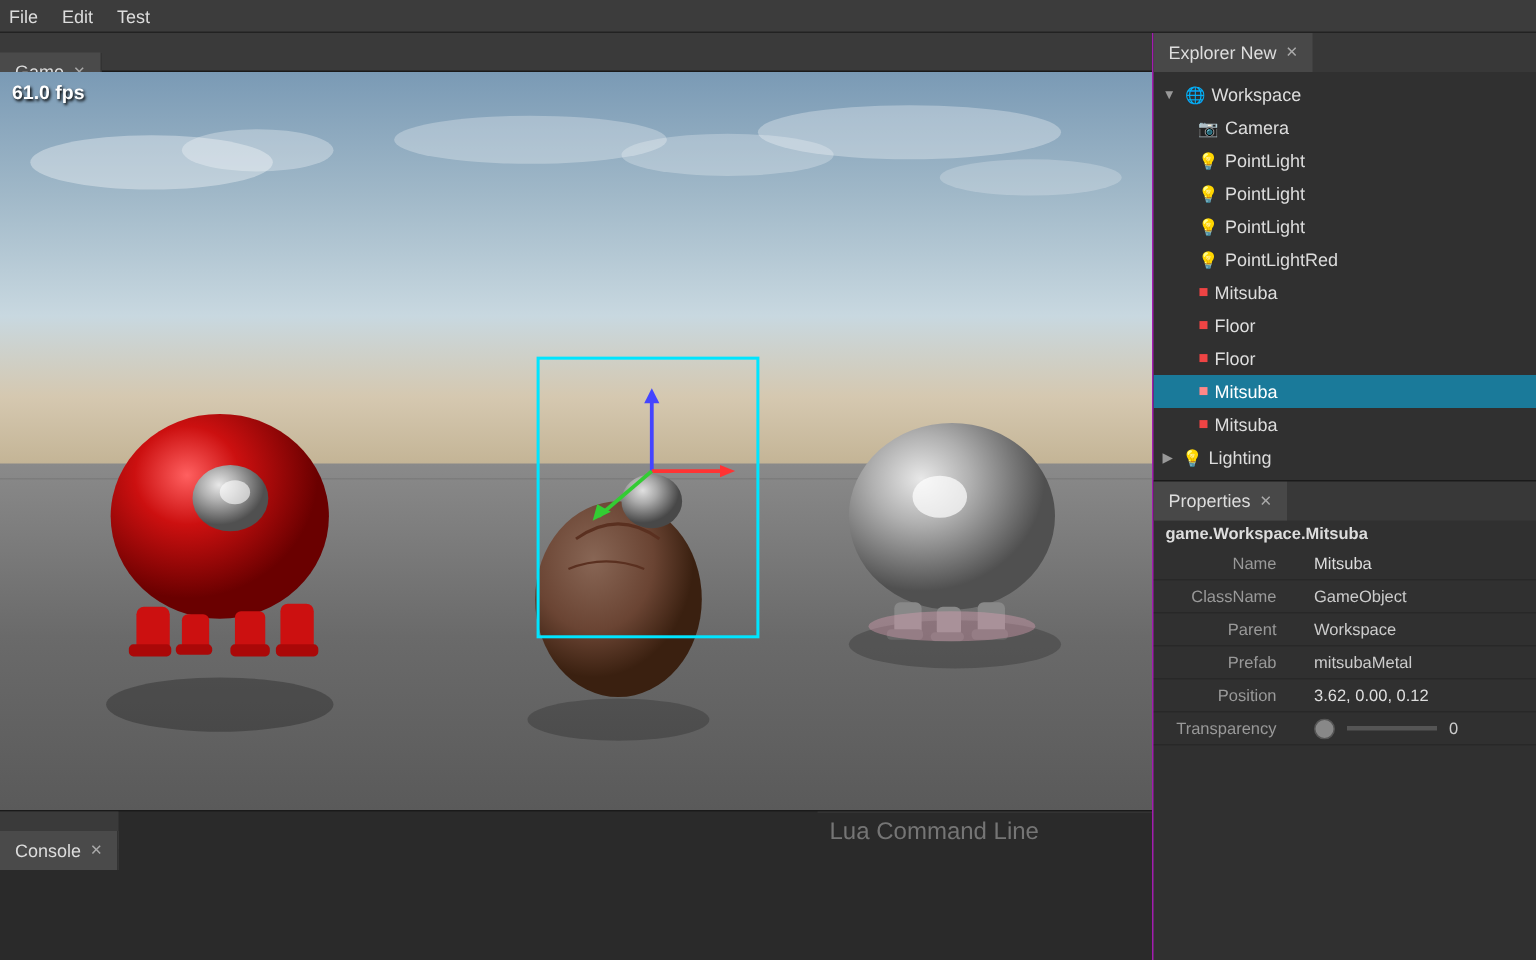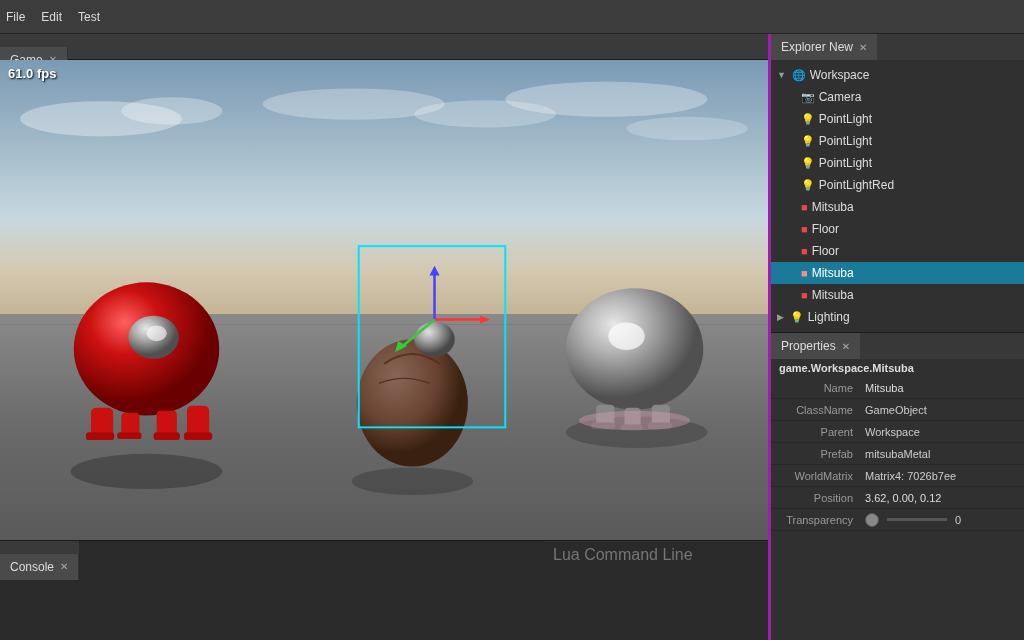--- a/index.html
+++ b/index.html
@@ -1,19 +1,19 @@
 <!DOCTYPE html>
 <html><head>
   <meta charset="utf-8">
   <style>
     * { box-sizing: border-box; margin: 0; padding: 0; }
     body { background: #2a2a2a; color: #ccc; font-family: Arial, sans-serif; font-size: 12px; width: 1024px; height: 640px; overflow: hidden; display: flex; flex-direction: column; }
 
     
-    .menubar { background: #3c3c3c; height: 34px; display: flex; align-items: center; padding: 0 6px; gap: 16px; border-bottom: 1px solid #222; flex-shrink: 0; }
+    .menubar { background: #3c3c3c; height: 22px; display: flex; align-items: center; padding: 0 6px; gap: 16px; border-bottom: 1px solid #222; flex-shrink: 0; }
     .menubar-item { color: #ddd; cursor: pointer; font-size: 12px; }
 
     
     .main-content { display: flex; flex: 1; overflow: hidden; }
 
     
     .left-panel { display: flex; flex-direction: column; flex: 1; overflow: hidden; }
 
     
     .game-panel { display: flex; flex-direction: column; flex: 1; overflow: hidden; }
@@ -31,42 +31,42 @@
     .sky { position: absolute; top: 0; left: 0; right: 0; height: 55%; background: linear-gradient(180deg, #7a9ab5 0%, #a0b8c8 30%, #c8d8e0 60%, #d5c8b0 80%, #c0b090 100%); }
     .ground { position: absolute; bottom: 0; left: 0; right: 0; height: 47%; background: linear-gradient(180deg, #8a8a8a 0%, #6a6a6a 50%, #5a5a5a 100%); }
 
     
     .console-panel { background: #2a2a2a; flex-shrink: 0; height: 100px; border-top: 1px solid #1a1a1a; display: flex; }
     .console-body { flex: 1; padding: 4px 8px; overflow: hidden; }
     .console-input-row { padding: 4px 8px; border-top: 1px solid #333; }
     .console-input { background: transparent; border: none; color: #a3a3a3; font-size: 16px; outline: none; width: 100%; }
 
     
-    .right-panel { width: 256px; flex-shrink: 0; background: #303030; border-left: 3px solid #a21caf; display: flex; flex-direction: column; overflow: hidden; }
+    .right-panel { width: 256px; flex-shrink: 0; background: #303030; border-left: 1px solid #a21caf; display: flex; flex-direction: column; overflow: hidden; }
 
     
     .explorer-panel { flex-shrink: 0; border-bottom: 1px solid #1a1a1a; }
     .panel-tabbar { background: #383838; display: flex; align-items: center; height: 26px; }
     .panel-tab { display: flex; align-items: center; background: #484848; height: 26px; padding: 0 10px; gap: 6px; font-size: 12px; color: #ddd; cursor: pointer; }
     .panel-tab .close-icon { font-size: 10px; color: #aaa; }
 
     
     .tree { padding: 4px 0; }
     .tree-item { display: flex; align-items: center; height: 22px; padding: 0 6px; cursor: pointer; gap: 4px; white-space: nowrap; }
     .tree-item.selected { background: #1a7a9a; color: #fff; }
     .tree-item .indent { display: inline-block; }
     .tree-item .icon { font-size: 11px; flex-shrink: 0; }
     .tree-item .label { font-size: 12px; color: #ddd; }
     .tree-item.selected .label { color: #fff; }
     .collapse-arrow { font-size: 9px; color: #999; margin-right: 2px; }
 
     
     .properties-panel { flex: 1; overflow-y: auto; display: flex; flex-direction: column; min-height: 0; }
     .prop-title { font-size: 11px; color: #ddd; padding: 3px 8px; font-weight: bold; }
-    .prop-row { display: flex; align-items: center; height: 22px; border-bottom: 1px solid #282828; }
+    .prop-row { display: flex; align-items: center; height: 22px; border-bottom: 1px solid #282828; gap: 13px; }
     .prop-key { width: 90px; flex-shrink: 0; text-align: right; padding-right: 8px; color: #999; font-size: 11px; }
     .prop-val { flex: 1; color: #ccc; font-size: 11px; padding-left: 4px; overflow: hidden; text-overflow: ellipsis; white-space: nowrap; }
     .prop-val.editable { color: #ddd; }
     .checkbox-icon { color: #5ad; font-size: 12px; margin-right: 2px; }
 
     
     .slider-thumb { width: 14px; height: 14px; border-radius: 50%; background: #888; border: 1px solid #555; display: inline-block; vertical-align: middle; }
     .slider-track { display: inline-block; width: 60px; height: 3px; background: #555; vertical-align: middle; margin: 0 4px; }
 
     
@@ -304,24 +304,20 @@
         <span class="prop-val">Workspace</span>
       </div>
 
 
 
       <div class="prop-row">
         <span class="prop-key">Prefab</span>
         <span class="prop-val">mitsubaMetal</span>
       </div>
 
-      <div class="prop-row">
-        <span class="prop-key">WorldMatrix</span>
-        <span class="prop-val">Matrix4: 7026b7ee</span>
-      </div>
 
       <div class="prop-row">
         <span class="prop-key">Position</span>
         <span class="prop-val editable">3.62, 0.00, 0.12</span>
       </div>
 
       <div class="prop-row">
         <span class="prop-key">Transparency</span>
         <span class="prop-val" style="display:flex;align-items:center;gap:4px;">
           <span class="slider-thumb"></span>

